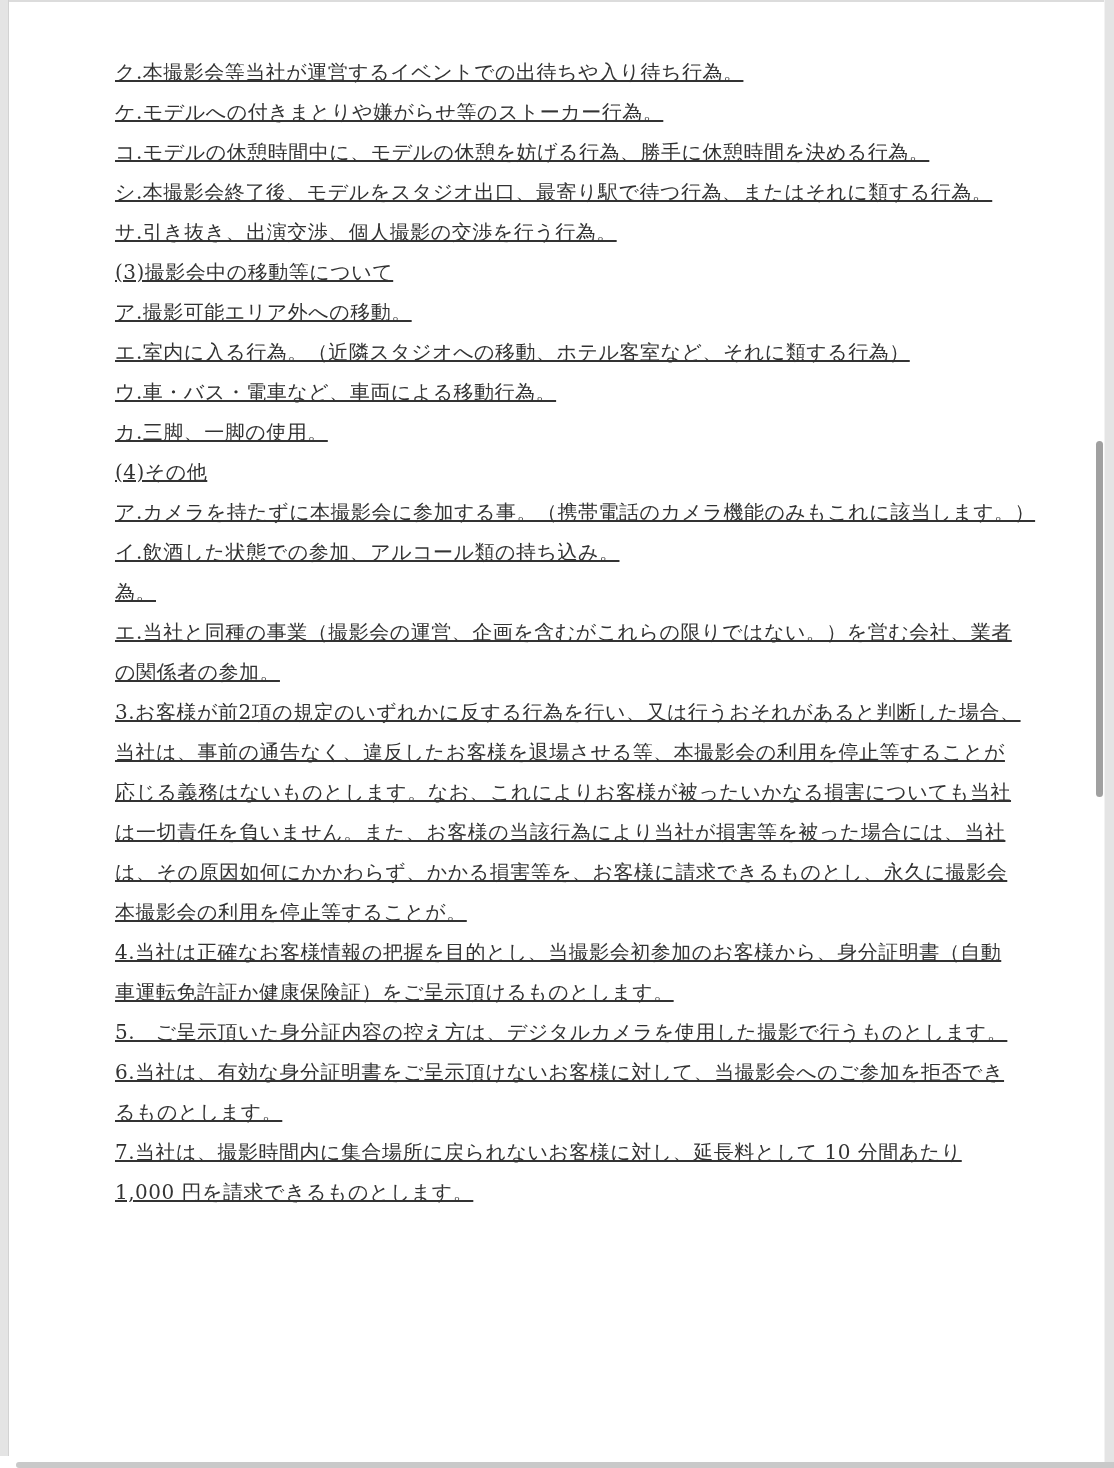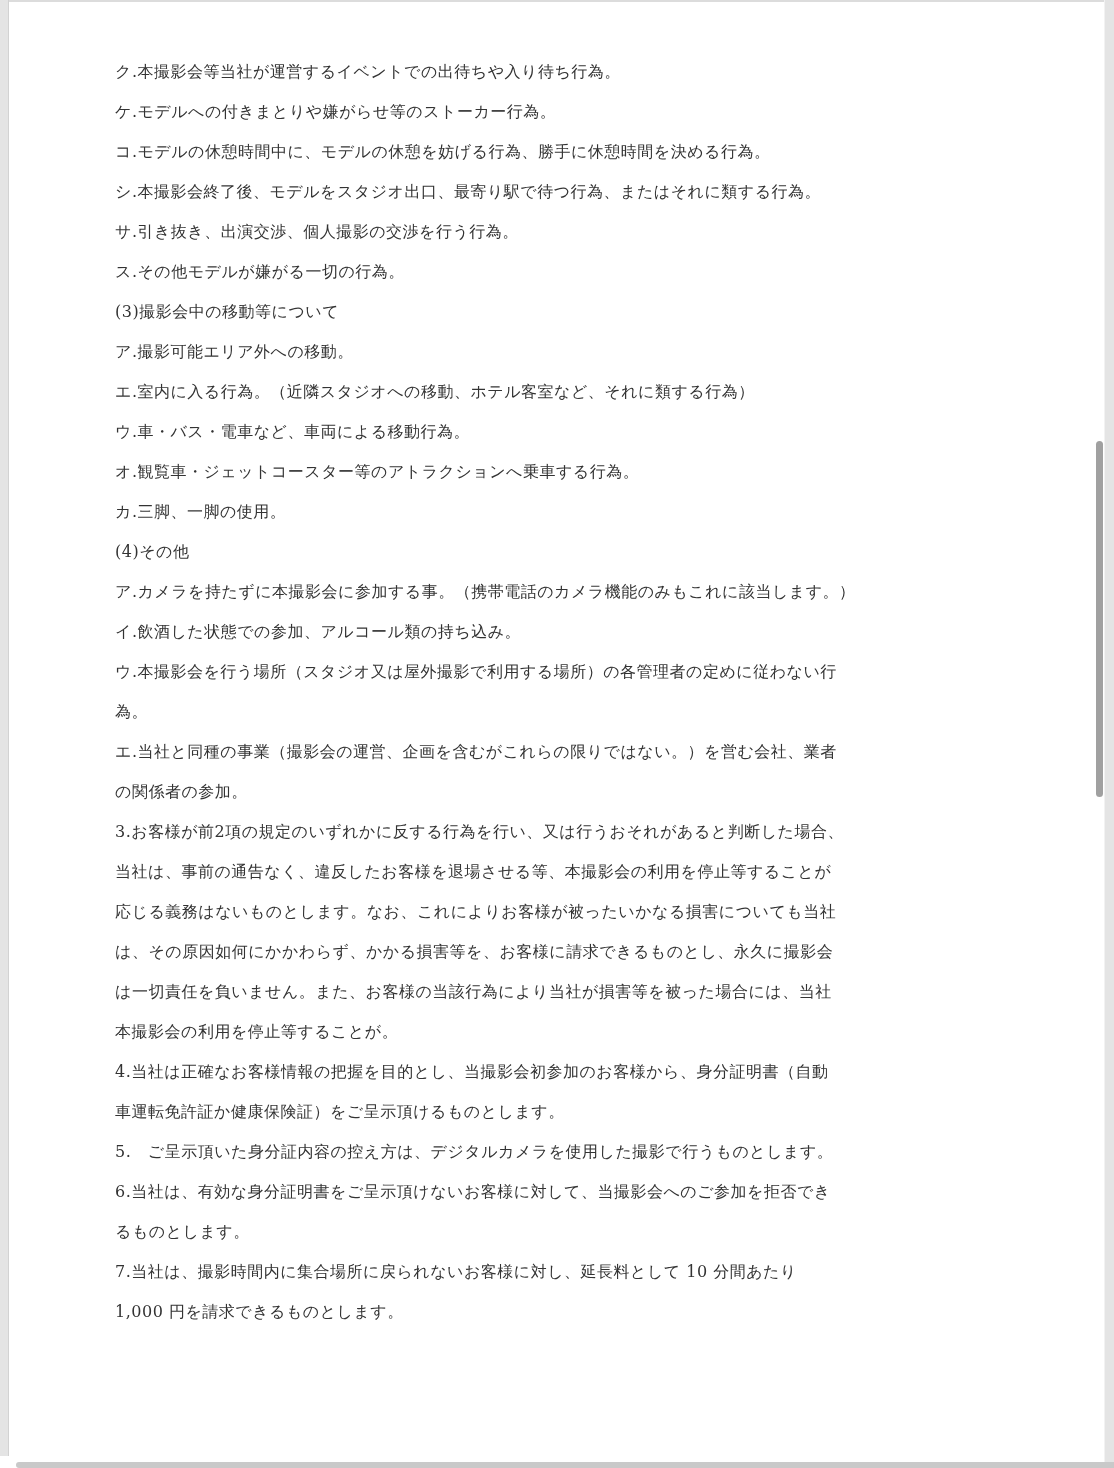--- a/index.html
+++ b/index.html
@@ -52,22 +52,23 @@
     height: 356px;
     border-radius: 4px;
     background: var(--scrollbar-color, #a0a0a0);
   }
   .doc-content {
     position: absolute;
     left: 115px;
     top: 52px;
     width: 884px;
     color: var(--text-color, #333333);
-    font-size: 16px;
+    font-size: 20px;
     letter-spacing: 0.5px;
+    text-decoration: underline;
   }
   .text-line {
     height: 40px;
     line-height: 40px;
     white-space: nowrap;
   }
 </style>
 </head>
 <body style="background: rgb(255, 255, 255);">
 
@@ -76,39 +77,36 @@
 <div class="edge-right"></div>
 <div class="scrollbar-thumb"></div>
 <div class="bottom-bar"></div>
 
 <div class="doc-content">
     <div class="text-line">ク.本撮影会等当社が運営するイベントでの出待ちや入り待ち行為。</div>
     <div class="text-line">ケ.モデルへの付きまとりや嫌がらせ等のストーカー行為。</div>
     <div class="text-line">コ.モデルの休憩時間中に、モデルの休憩を妨げる行為、勝手に休憩時間を決める行為。</div>
     <div class="text-line">シ.本撮影会終了後、モデルをスタジオ出口、最寄り駅で待つ行為、またはそれに類する行為。</div>
     <div class="text-line">サ.引き抜き、出演交渉、個人撮影の交渉を行う行為。</div>
-    <div class="text-line">ス.その他モデルが嫌がる一切の行為。</div>
     <div class="text-line">(3)撮影会中の移動等について</div>
     <div class="text-line">ア.撮影可能エリア外への移動。</div>
     <div class="text-line">エ.室内に入る行為。（近隣スタジオへの移動、ホテル客室など、それに類する行為）</div>
     <div class="text-line">ウ.車・バス・電車など、車両による移動行為。</div>
-    <div class="text-line">オ.観覧車・ジェットコースター等のアトラクションへ乗車する行為。</div>
     <div class="text-line">カ.三脚、一脚の使用。</div>
     <div class="text-line">(4)その他</div>
     <div class="text-line">ア.カメラを持たずに本撮影会に参加する事。（携帯電話のカメラ機能のみもこれに該当します。）</div>
     <div class="text-line">イ.飲酒した状態での参加、アルコール類の持ち込み。</div>
-    <div class="text-line">ウ.本撮影会を行う場所（スタジオ又は屋外撮影で利用する場所）の各管理者の定めに従わない行</div>
     <div class="text-line">為。</div>
     <div class="text-line">エ.当社と同種の事業（撮影会の運営、企画を含むがこれらの限りではない。）を営む会社、業者</div>
     <div class="text-line">の関係者の参加。</div>
     <div class="text-line">3.お客様が前2項の規定のいずれかに反する行為を行い、又は行うおそれがあると判断した場合、</div>
     <div class="text-line">当社は、事前の通告なく、違反したお客様を退場させる等、本撮影会の利用を停止等することが</div>
     <div class="text-line">応じる義務はないものとします。なお、これによりお客様が被ったいかなる損害についても当社</div>
+    <div class="text-line">は一切責任を負いません。また、お客様の当該行為により当社が損害等を被った場合には、当社</div>
     <div class="text-line">は、その原因如何にかかわらず、かかる損害等を、お客様に請求できるものとし、永久に撮影会</div>
-    <div class="text-line">は一切責任を負いません。また、お客様の当該行為により当社が損害等を被った場合には、当社</div>
     <div class="text-line">本撮影会の利用を停止等することが。</div>
     <div class="text-line">4.当社は正確なお客様情報の把握を目的とし、当撮影会初参加のお客様から、身分証明書（自動</div>
     <div class="text-line">車運転免許証か健康保険証）をご呈示頂けるものとします。</div>
     <div class="text-line">5.　ご呈示頂いた身分証内容の控え方は、デジタルカメラを使用した撮影で行うものとします。</div>
     <div class="text-line">6.当社は、有効な身分証明書をご呈示頂けないお客様に対して、当撮影会へのご参加を拒否でき</div>
     <div class="text-line">るものとします。</div>
     <div class="text-line">7.当社は、撮影時間内に集合場所に戻られないお客様に対し、延長料として 10 分間あたり</div>
     <div class="text-line">1,000 円を請求できるものとします。</div>
   </div>
 

